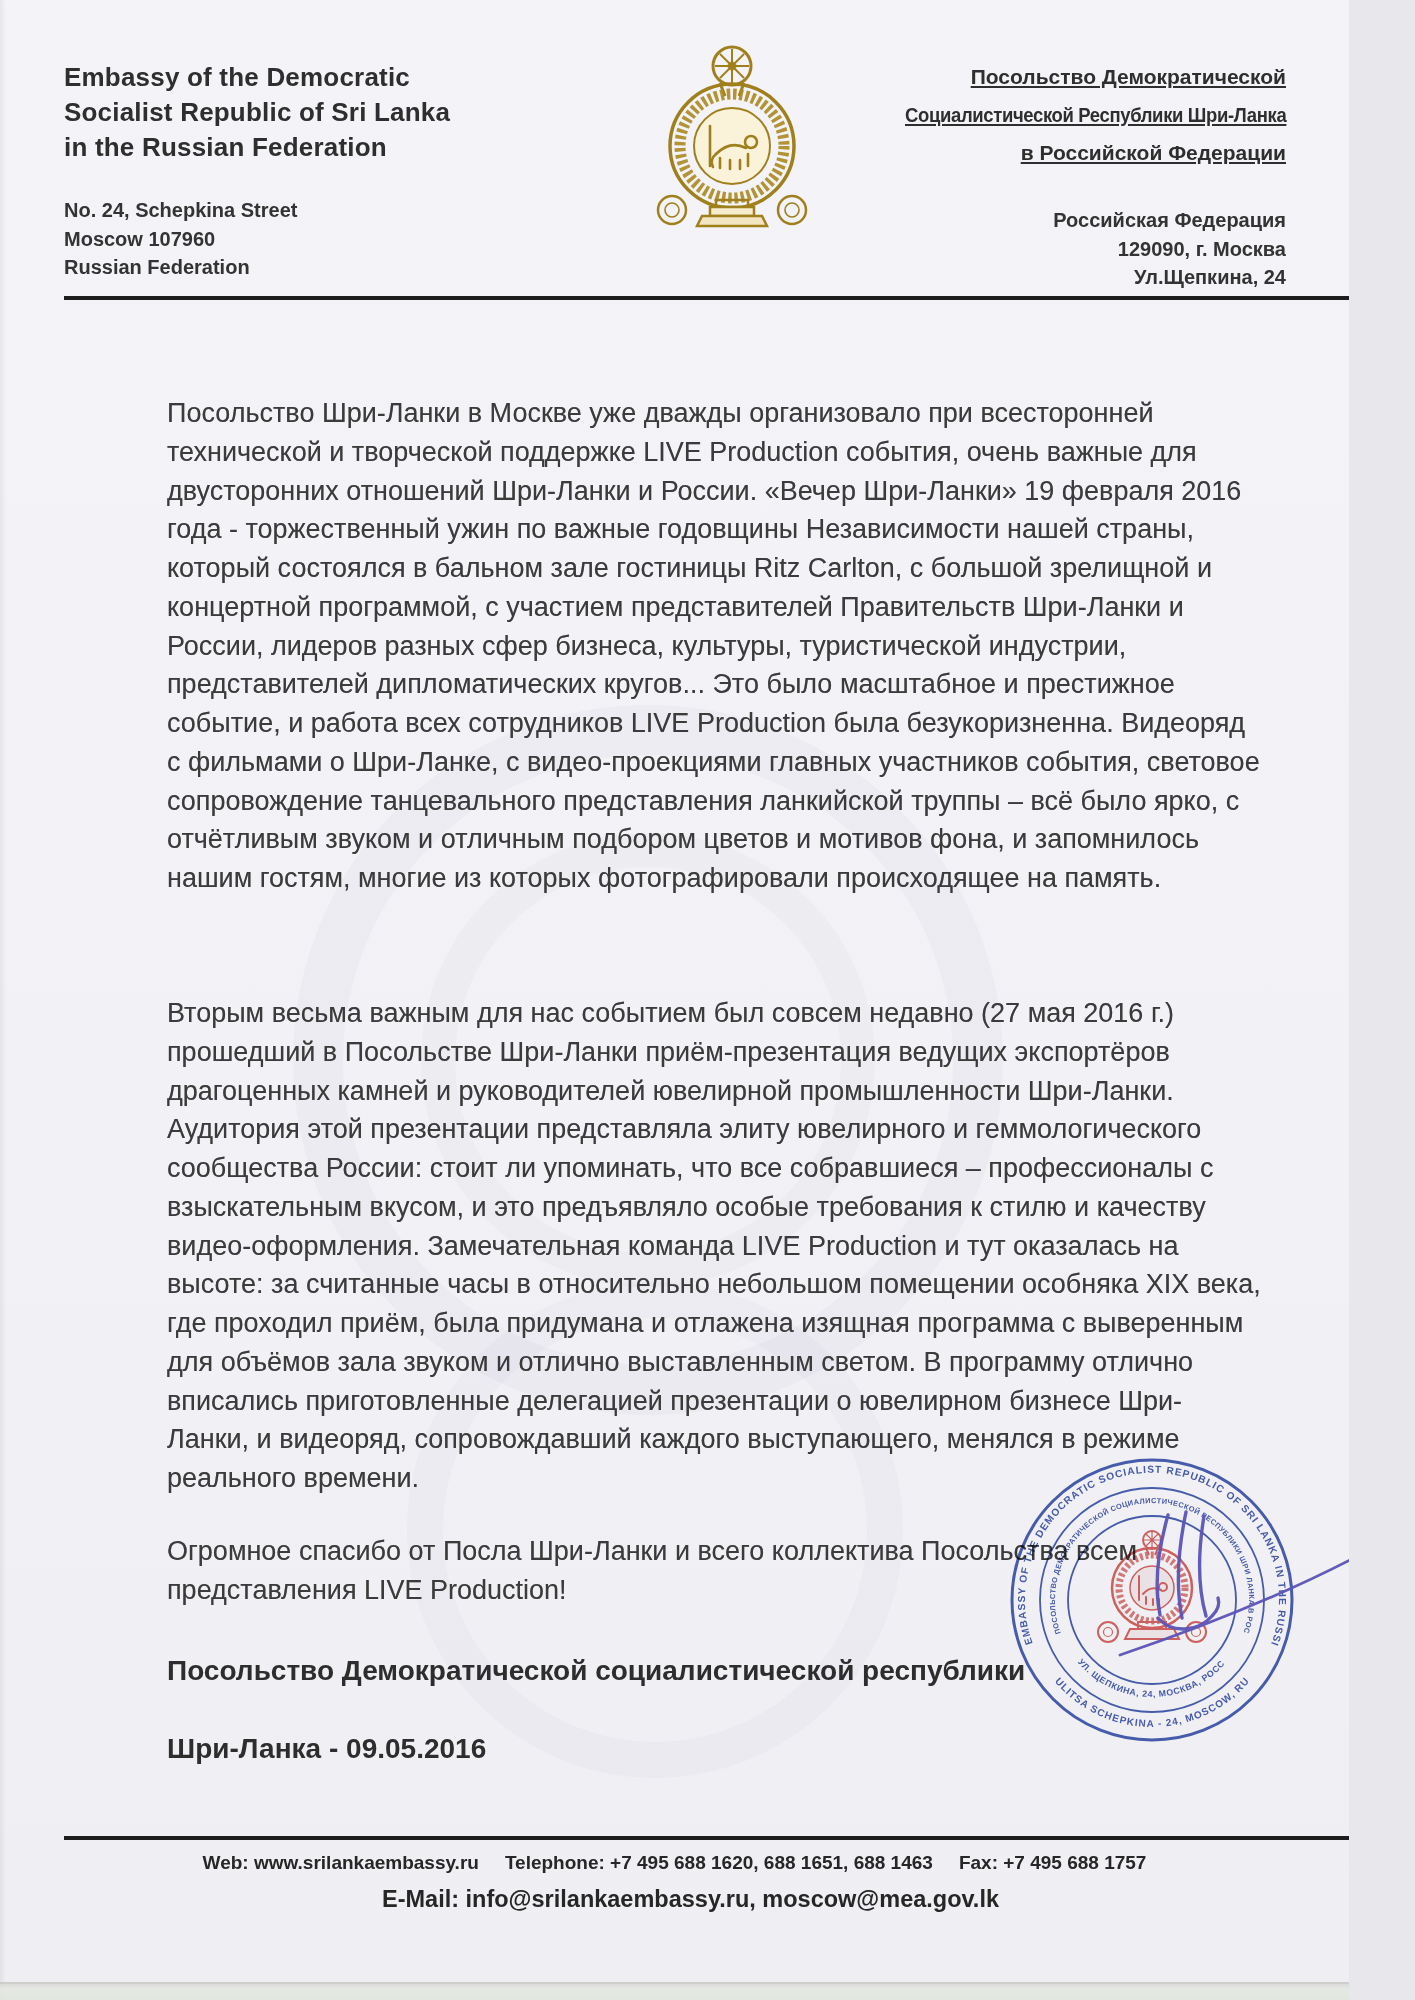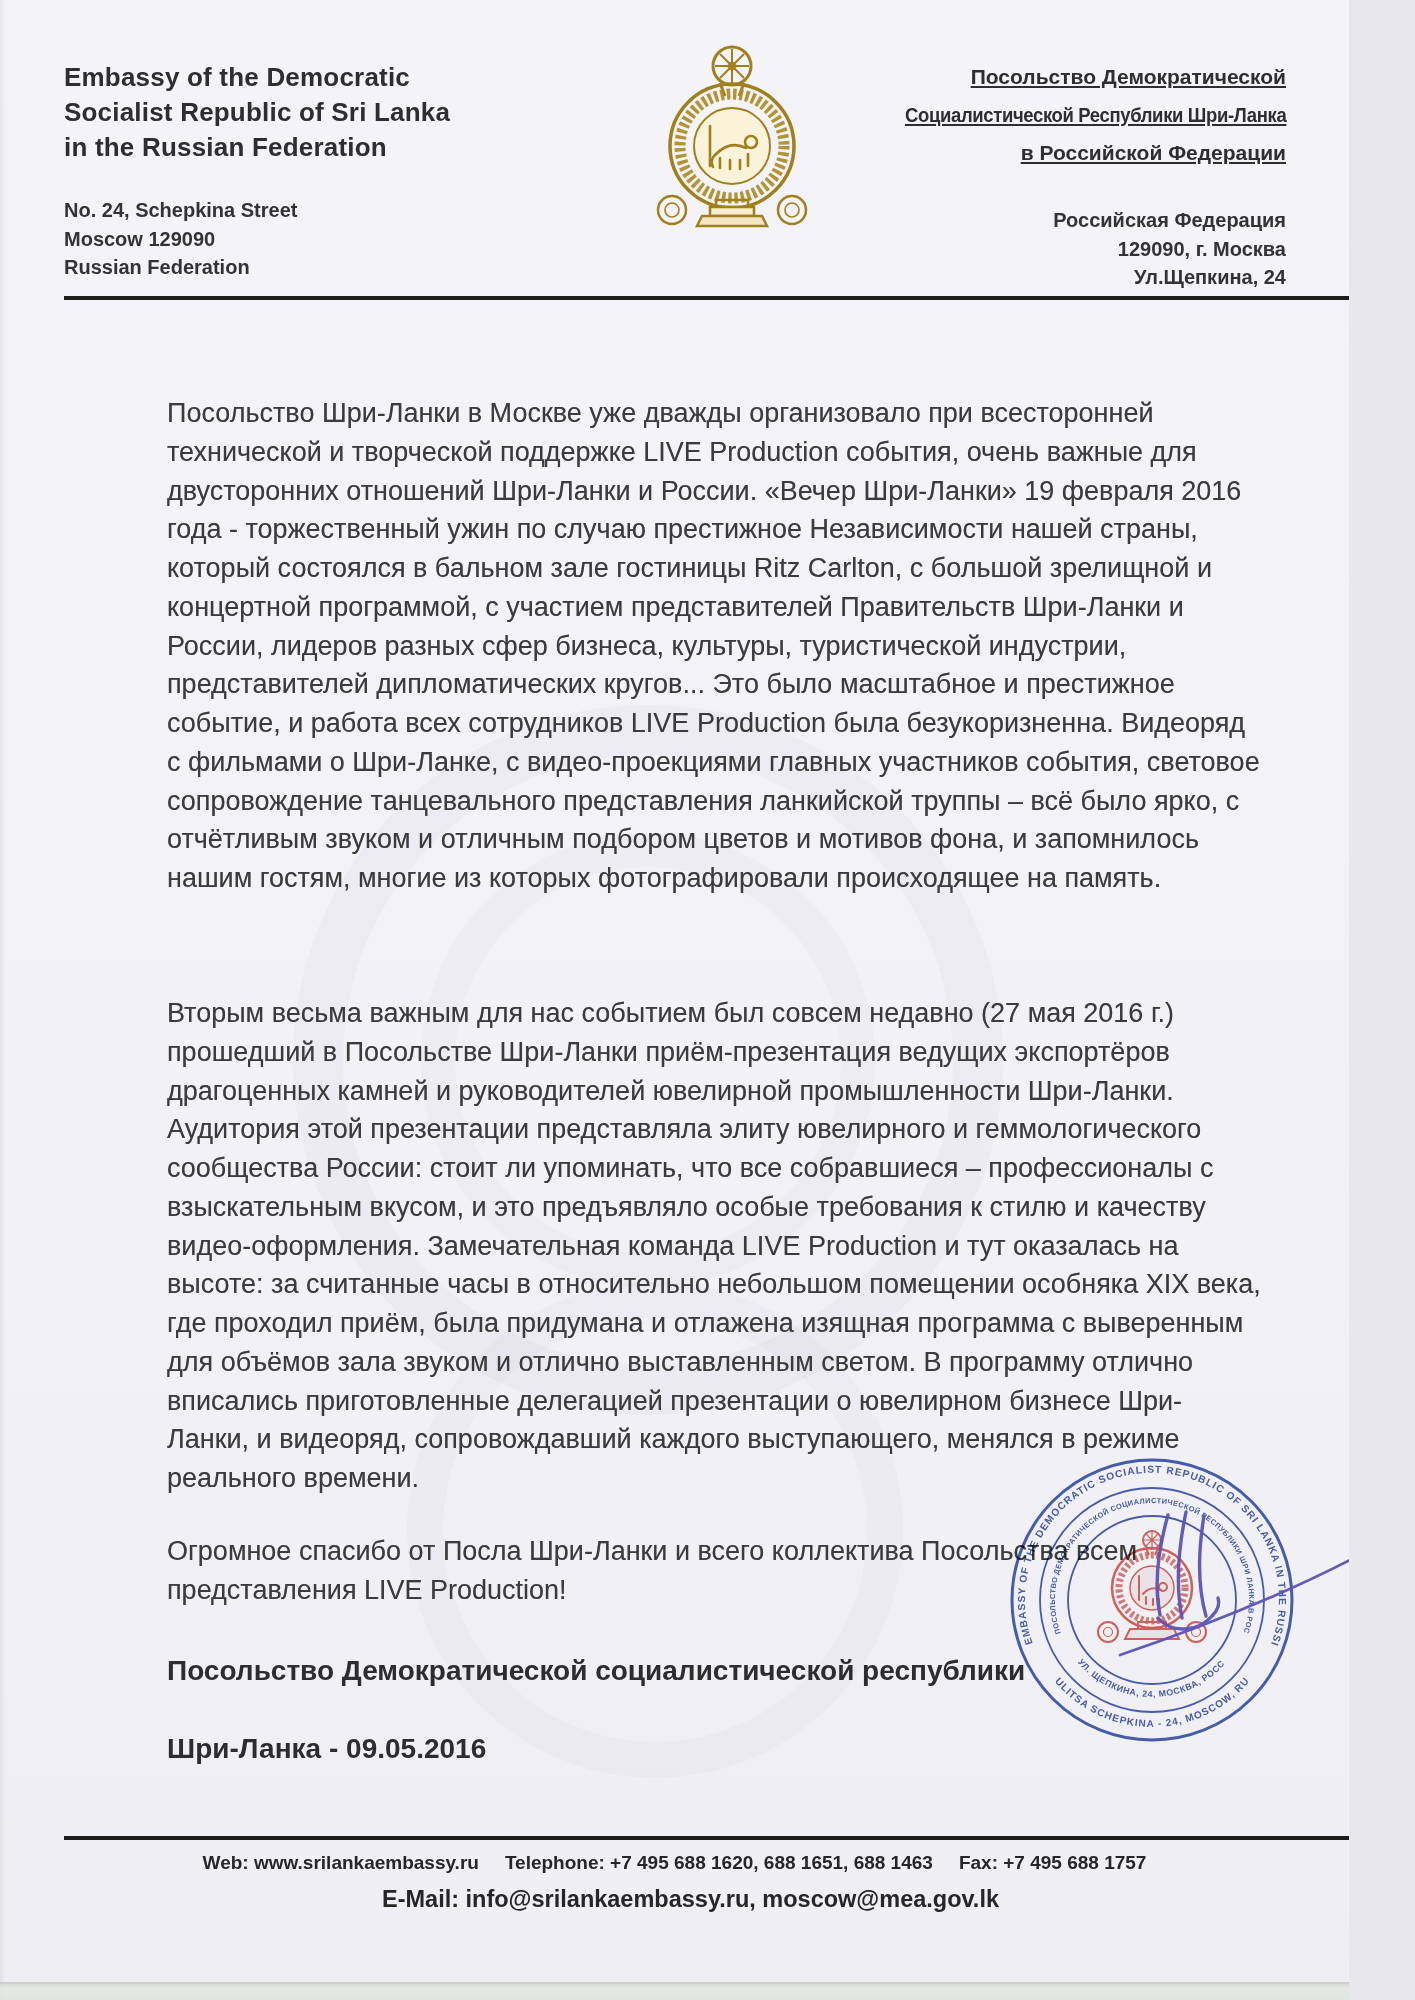--- a/index.html
+++ b/index.html
@@ -55,21 +55,21 @@
     <circle cx="655" cy="1530" r="230" fill="none" stroke="#7a7f9e" stroke-width="36" opacity="0.035"></circle>
   </svg>
 
   <div class="abs h-left">
       <div class="tline">Embassy of the Democratic</div>
       <div class="tline">Socialist Republic of Sri Lanka</div>
       <div class="tline">in the Russian Federation</div>
     </div>
   <div class="abs h-left-addr">
       <div class="tline">No. 24, Schepkina Street</div>
-      <div class="tline">Moscow 129090</div>
+      <div class="tline">Moscow 107960</div>
       <div class="tline">Russian Federation</div>
     </div>
 
   <svg class="abs emblem-svg" width="200" height="190" viewBox="0 0 200 190">
     <g fill="none" stroke="#a0801c" stroke-width="3">
 
       <circle cx="100" cy="24" r="19"></circle>
       <circle cx="100" cy="24" r="4.5" fill="#b6942a" stroke="none"></circle>
       <g stroke-width="2">
         <line x1="100" y1="7" x2="100" y2="41"></line>
@@ -112,21 +112,21 @@
       <div class="tline">129090, г. Москва</div>
       <div class="tline">Ул.Щепкина, 24</div>
     </div>
 
   <div class="abs rule rule-top"></div>
 
   <div class="abs para p1">
       <div class="tline">Посольство Шри-Ланки в Москве уже дважды организовало при всесторонней</div>
       <div class="tline">технической и творческой поддержке LIVE Production события, очень важные для</div>
       <div class="tline">двусторонних отношений Шри-Ланки и России. «Вечер Шри-Ланки» 19 февраля 2016</div>
-      <div class="tline">года - торжественный ужин по случаю престижное Независимости нашей страны,</div>
+      <div class="tline">года - торжественный ужин по важные годовщины Независимости нашей страны,</div>
       <div class="tline">который состоялся в бальном зале гостиницы Ritz Carlton, с большой зрелищной и</div>
       <div class="tline">концертной программой, с участием представителей Правительств Шри-Ланки и</div>
       <div class="tline">России, лидеров разных сфер бизнеса, культуры, туристической индустрии,</div>
       <div class="tline">представителей дипломатических кругов... Это было масштабное и престижное</div>
       <div class="tline">событие, и работа всех сотрудников LIVE Production была безукоризненна. Видеоряд</div>
       <div class="tline">с фильмами о Шри-Ланке, с видео-проекциями главных участников события, световое</div>
       <div class="tline">сопровождение танцевального представления ланкийской труппы – всё было ярко, с</div>
       <div class="tline">отчётливым звуком и отличным подбором цветов и мотивов фона, и запомнилось</div>
       <div class="tline">нашим гостям, многие из которых фотографировали происходящее на память.</div>
     </div>

